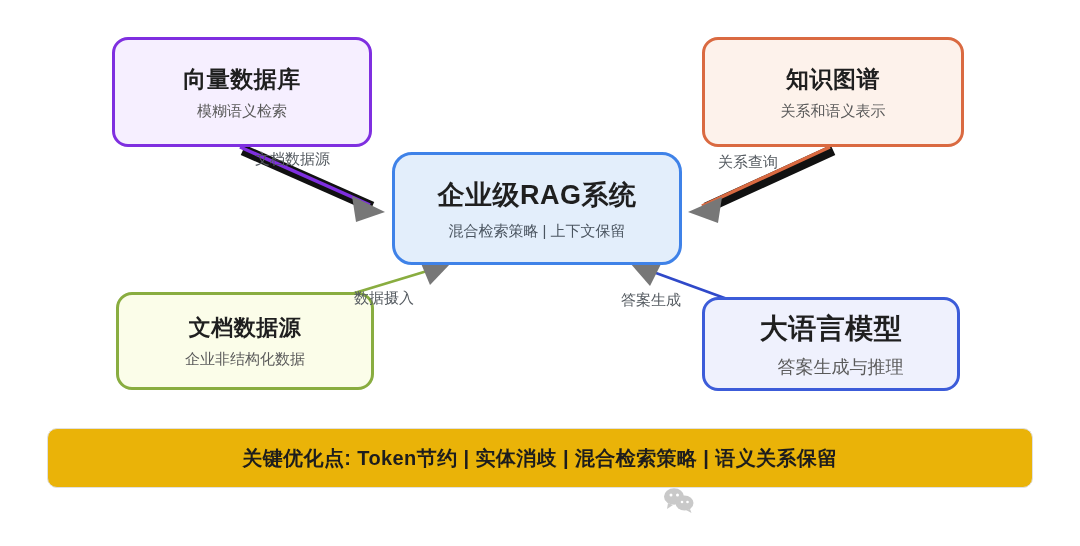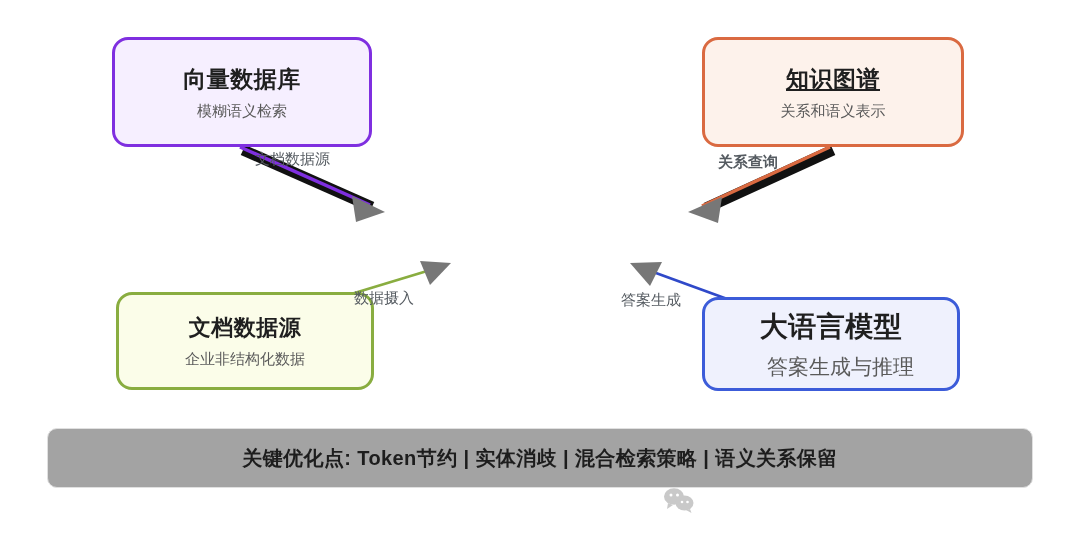--- a/index.html
+++ b/index.html
@@ -53,21 +53,21 @@
     background: #f6efff;
   }
   #node-vector-db .title { font-size: 23px; }
   #node-vector-db .subtitle { font-size: 15px; text-align: right; }
   
   #node-knowledge-graph {
     left: 702px; top: 37px; width: 262px; height: 110px;
     border: 3px solid #da6a41;
     background: #fdf2eb;
   }
-  #node-knowledge-graph .title { font-size: 23px; text-decoration: underline; }
+  #node-knowledge-graph .title { font-size: 23px; }
   #node-knowledge-graph .subtitle { font-size: 15px; }
   
   #node-rag-core {
     left: 392px; top: 152px; width: 290px; height: 113px;
     border: 3px solid #3f82e8;
     background: #e3eefb;
     border-radius: 20px;
   }
   #node-rag-core .title { font-size: 27px; letter-spacing: 0.5px; }
   #node-rag-core .subtitle { font-size: 15px; color: #4b5560; margin-top: 9px; }
@@ -79,39 +79,39 @@
   }
   #node-doc-source .title { font-size: 22px; }
   #node-doc-source .subtitle { font-size: 15px; }
   
   #node-llm {
     left: 702px; top: 297px; width: 258px; height: 94px;
     border: 3px solid #3c5cd9;
     background: #eff1fd;
   }
   #node-llm .title { font-size: 28px; }
-  #node-llm .subtitle { font-size: 21px; margin-left: 19px; }
+  #node-llm .subtitle { font-size: 18px; margin-left: 19px; }
 
   .edge-label {
     position: absolute;
     color: #555b61;
     font-size: 15px;
     white-space: nowrap;
   }
   #label-similarity { left: 255px; top: 150px; }
-  #label-relation { left: 718px; top: 153px; font-weight: bold; }
+  #label-relation { left: 718px; top: 153px; }
   #label-ingest { left: 354px; top: 289px; }
   #label-answer { left: 621px; top: 291px; }
 
   #footer-banner {
     position: absolute;
     left: 47px; top: 428px;
     width: 986px; height: 60px;
     box-sizing: border-box;
-    background: #a3a3a3;
+    background: #eab308;
     border: 1px solid #e0e0e0;
     border-radius: 10px;
     display: flex;
     align-items: center;
     justify-content: center;
   }
   #footer-banner .banner-text {
     font-size: 20px;
     font-weight: bold;
     color: #1d1d1d;
@@ -162,20 +162,24 @@
   <div class="node" id="node-vector-db">
     <div class="title">向量数据库</div>
     <div class="subtitle">模糊语义检索</div>
   </div>
 
   <div class="node" id="node-knowledge-graph">
     <div class="title">知识图谱</div>
     <div class="subtitle">关系和语义表示</div>
   </div>
 
+  <div class="node" id="node-rag-core">
+    <div class="title">企业级RAG系统</div>
+    <div class="subtitle">混合检索策略 | 上下文保留</div>
+  </div>
 
   <div class="node" id="node-doc-source">
     <div class="title">文档数据源</div>
     <div class="subtitle">企业非结构化数据</div>
   </div>
 
   <div class="node" id="node-llm">
     <div class="title">大语言模型</div>
     <div class="subtitle">答案生成与推理</div>
   </div>

